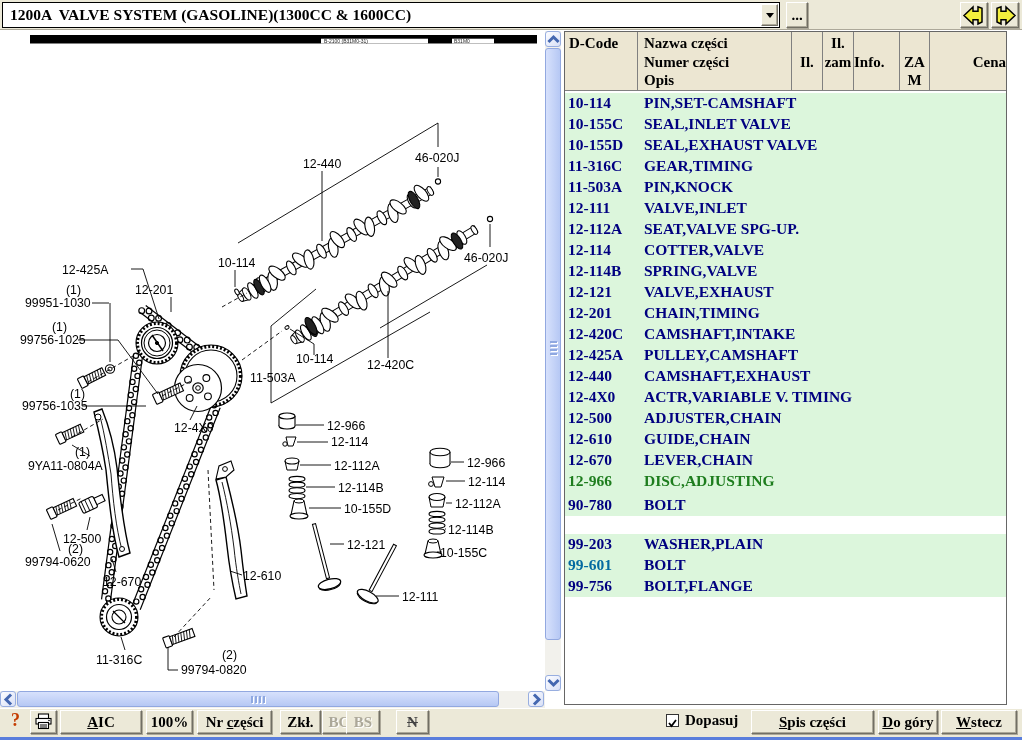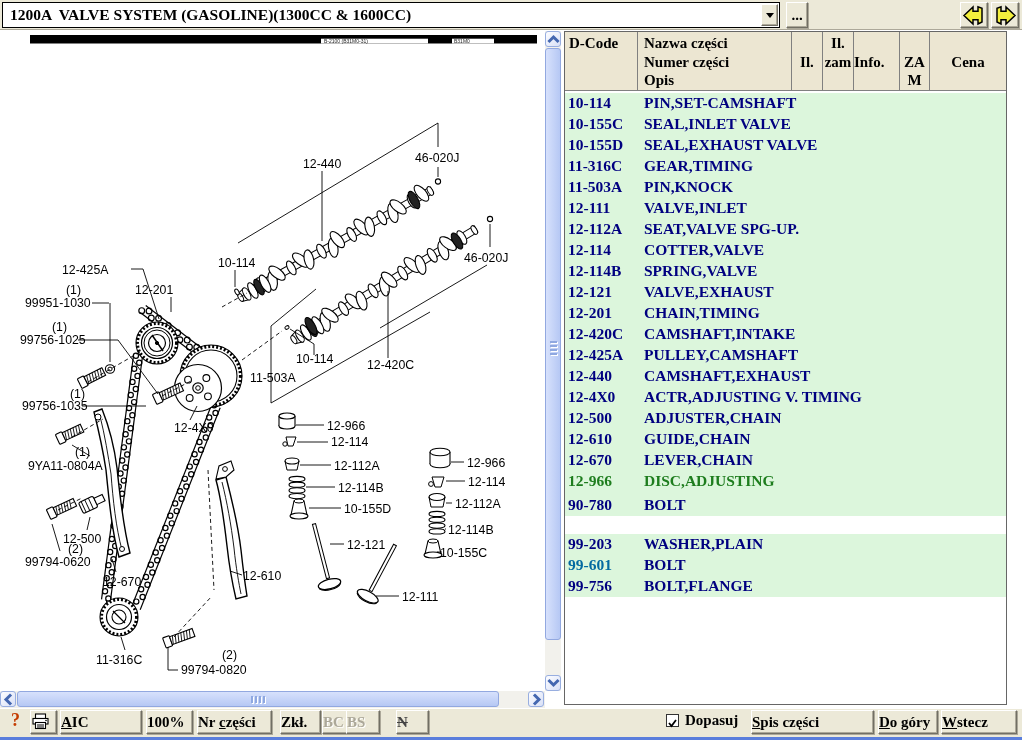--- a/index.html
+++ b/index.html
@@ -18,21 +18,21 @@
 .thumbh{position:absolute;top:0px;height:16px;background:linear-gradient(to bottom,#d7e1fc,#b6c8f4);border:1px solid #92a8e0;border-radius:3px}
 .griph{position:absolute;top:4px;width:1.5px;height:7px;background:#8fa8e0;box-shadow:1px 1px 0 #fff}
 .gripv{position:absolute;left:4px;height:1.5px;width:7px;background:#8fa8e0;box-shadow:1px 1px 0 #fff}
 #rightpanel{position:absolute;left:562px;top:30px;width:460px;height:678px;background:#fff}
 #tablewrap{position:absolute;left:2px;top:1px;width:443px;height:674px;border:1px solid #666;background:#fff}
 .hcell{position:absolute;top:0;height:59px;background:#ece6d2;border-right:1px solid #808080;border-bottom:1px solid #808080;font-weight:bold;font-size:15px;color:#000;line-height:18.5px;padding-top:2px}
 .row{position:absolute;left:0;width:441px;height:21px;background:#dcf6dc;font-weight:bold;font-size:15.5px}
 .row .c1{position:absolute;left:3px;top:1px}
 .row .c2{position:absolute;left:79px;top:1px}
 #toolbar{position:absolute;left:0;top:708px;width:1022px;height:29px;background:#ece9d8;border-top:1px solid #fff}
-.bbtn{position:absolute;top:1px;height:24px;background:#ece9d8;border:1px solid #fff;border-right-color:#716f64;border-bottom-color:#716f64;box-shadow:inset -1px -1px 0 #aca899,1px 1px 0 #aca899;font-weight:bold;font-size:15px;line-height:22px;color:#000}
+.bbtn{position:absolute;top:1px;height:24px;background:#ece9d8;border:1px solid #fff;border-right-color:#716f64;border-bottom-color:#716f64;box-shadow:inset -1px -1px 0 #aca899,1px 1px 0 #aca899;text-align:center;font-weight:bold;font-size:15px;line-height:22px;color:#000}
 .dis{color:#aca899;text-shadow:1px 1px 0 #fff}
 #bluestrip{position:absolute;left:0;top:737px;width:1022px;height:3px;background:#5a7edc}
 u{text-decoration:underline}
 </style></head><body>
 <div id="topbar">
  <div id="combo">
       <span class="txt">1200A  VALVE SYSTEM (GASOLINE)(1300CC &amp; 1600CC)</span>
       <div id="combobtn"></div>
     </div>
  <div class="tbtn" style="left:786px;width:22px">...</div>
@@ -469,21 +469,21 @@
  </div>
 </div>
 <div id="rightpanel">
  <div id="tablewrap">
   <div class="hcell" style="left:0;width:73px;padding-left:4px">D-Code</div>
   <div class="hcell" style="left:73px;width:154px;padding-left:6px">Nazwa części<br>Numer części<br>Opis</div>
   <div class="hcell" style="left:227px;width:31px;text-align:center"><br>Il.</div>
   <div class="hcell" style="left:258px;width:31px;text-align:center">Il.<br>zam</div>
   <div class="hcell" style="left:289px;width:46px;text-align:left"><br>Info.</div>
   <div class="hcell" style="left:335px;width:30px;text-align:center"><br>ZA<br>M</div>
-  <div class="hcell" style="left:365px;width:76px;text-align:center;border-right:none"><br>Cena</div>
+  <div class="hcell" style="left:365px;width:76px;text-align:right;border-right:none"><br>Cena</div>
   <div class="row" style="top:61px">
         <span class="c1" style="color:#000080">10-114</span>
         <span class="c2" style="color:#000080">PIN,SET-CAMSHAFT</span>
       </div>
       <div class="row" style="top:82px">
         <span class="c1" style="color:#000080">10-155C</span>
         <span class="c2" style="color:#000080">SEAL,INLET VALVE</span>
       </div>
       <div class="row" style="top:103px">
         <span class="c1" style="color:#000080">10-155D</span>
@@ -528,21 +528,21 @@
       <div class="row" style="top:313px">
         <span class="c1" style="color:#000080">12-425A</span>
         <span class="c2" style="color:#000080">PULLEY,CAMSHAFT</span>
       </div>
       <div class="row" style="top:334px">
         <span class="c1" style="color:#000080">12-440</span>
         <span class="c2" style="color:#000080">CAMSHAFT,EXHAUST</span>
       </div>
       <div class="row" style="top:355px">
         <span class="c1" style="color:#000080">12-4X0</span>
-        <span class="c2" style="color:#000080">ACTR,ADJUSTING V. TIMING</span>
+        <span class="c2" style="color:#000080">ACTR,VARIABLE V. TIMING</span>
       </div>
       <div class="row" style="top:376px">
         <span class="c1" style="color:#000080">12-500</span>
         <span class="c2" style="color:#000080">ADJUSTER,CHAIN</span>
       </div>
       <div class="row" style="top:397px">
         <span class="c1" style="color:#000080">12-610</span>
         <span class="c2" style="color:#000080">GUIDE,CHAIN</span>
       </div>
       <div class="row" style="top:418px">

